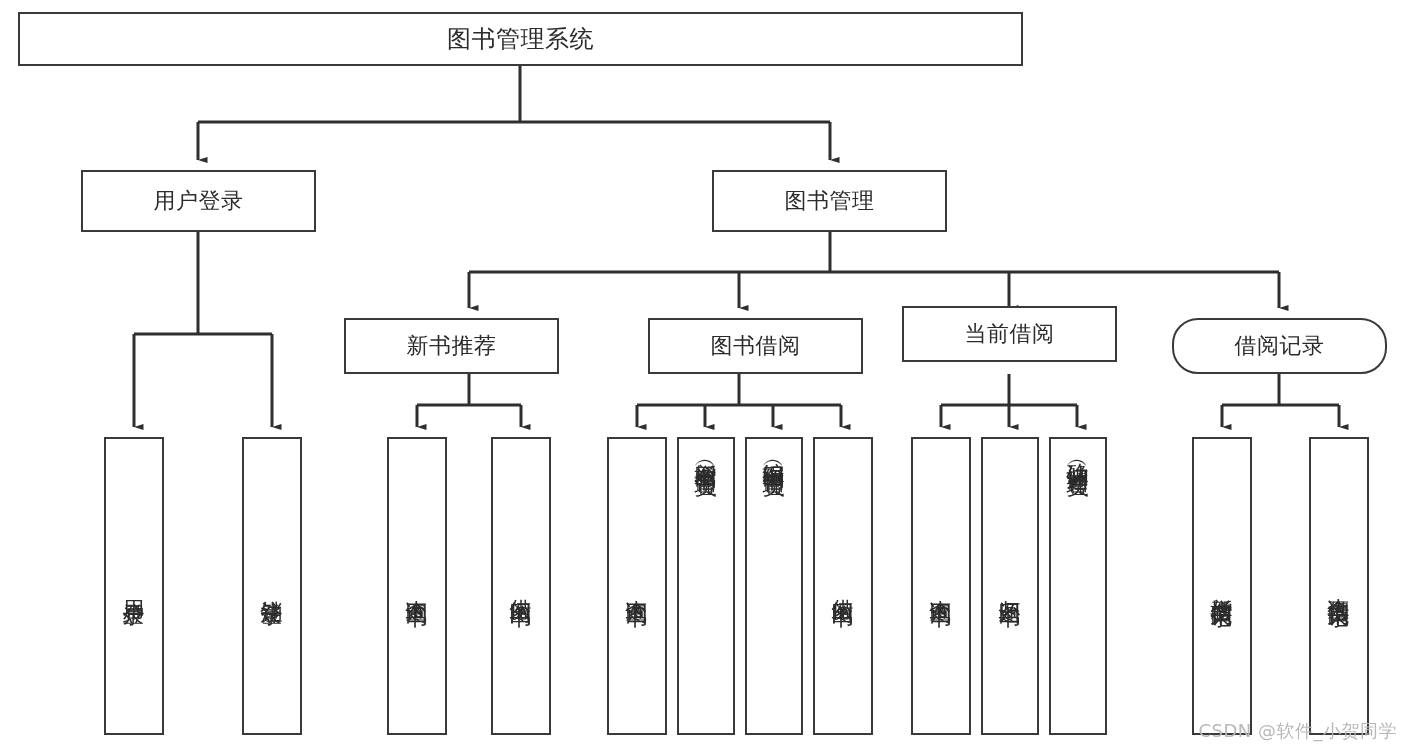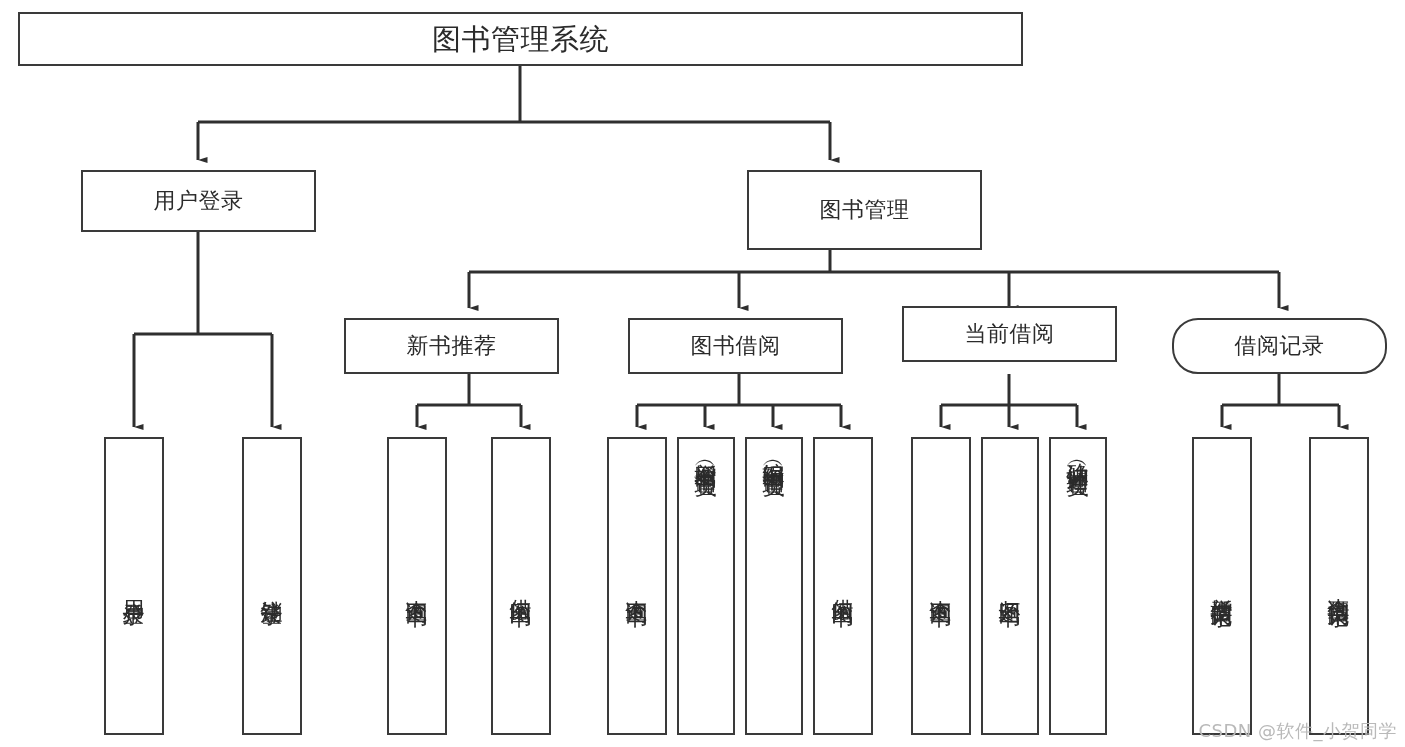--- a/index.html
+++ b/index.html
@@ -41,21 +41,21 @@
     display: block;
     text-align: center;
     line-height: 1.18;
     letter-spacing: 0.5px;
   }
   
   .node.horiz .label {
     writing-mode: horizontal-tb;
     font-size: 22px;
   }
-  .node.root .label { font-size: 29px; font-family: Liberation Serif, serif; }
+  .node.root .label { font-size: 24px; font-family: Liberation Serif, serif; }
   
   .node.vert {
     align-items: flex-start;
     padding-top: 6px;
   }
   .node.vert .label {
     writing-mode: vertical-rl;
     text-orientation: upright;
     font-size: 22px;
     line-height: 1.05;
@@ -134,29 +134,29 @@
   </svg>
 
   <div class="node horiz root" style="left:18px; top:12px; width:1005px; height:54px;">
     <span class="label">图书管理系统</span>
   </div>
 
   <div class="node horiz" style="left:81px; top:170px; width:235px; height:62px;">
     <span class="label">用户登录</span>
   </div>
 
-  <div class="node horiz" style="left:712px; top:170px; width:235px; height:80px;margin-left:35px;">
+  <div class="node horiz" style="left:712px; top:170px; width:235px; height:62px;">
     <span class="label">图书管理</span>
   </div>
 
   <div class="node horiz" style="left:344px; top:318px; width:215px; height:56px;">
     <span class="label">新书推荐</span>
   </div>
 
-  <div class="node horiz" style="left:628px; top:318px; width:215px; height:56px;">
+  <div class="node horiz" style="left:648px; top:318px; width:215px; height:56px;">
     <span class="label">图书借阅</span>
   </div>
 
   <div class="node horiz" style="left:902px; top:306px; width:215px; height:56px;">
     <span class="label">当前借阅</span>
   </div>
 
   <div class="node horiz" style="left:1172px; top:318px; width:215px; height:56px;border-radius:26px;">
     <span class="label">借阅记录</span>
   </div>

